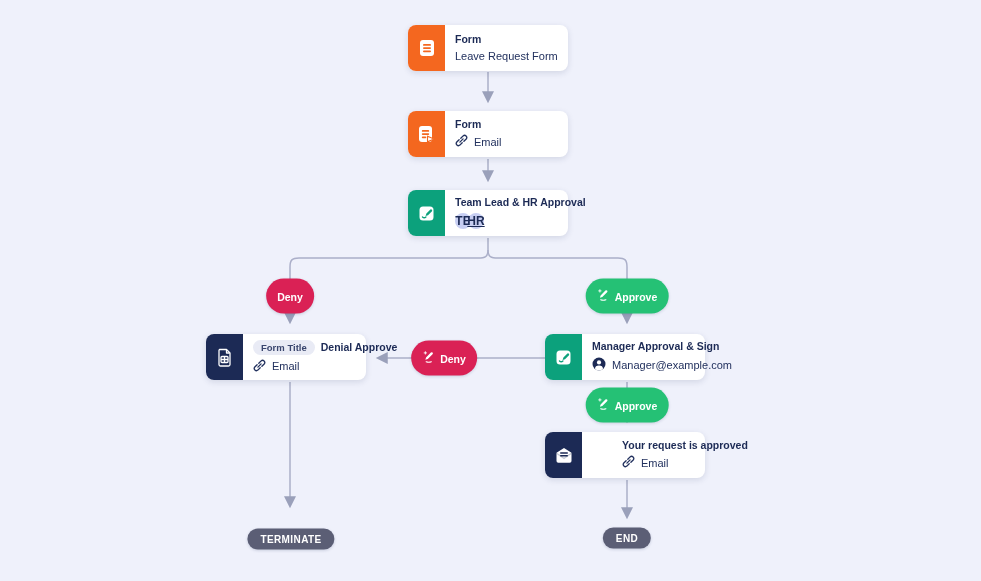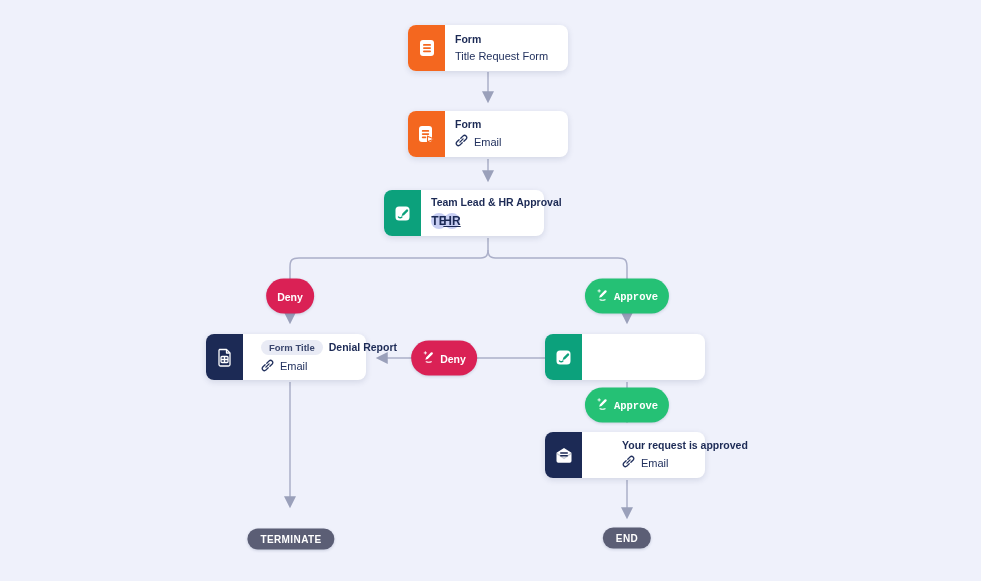--- a/index.html
+++ b/index.html
@@ -47,36 +47,36 @@
 
   
   .pill{
     position:absolute;transform:translate(-50%,-50%);
     display:flex;align-items:center;gap:5px;
     color:#fff;font-size:10.5px;font-weight:bold;
     border-radius:999px;height:19px;padding:8px 11px;
     box-shadow:0 1px 3px rgba(35,48,95,.18);cursor:pointer;white-space:nowrap;
   }
   .pill.red{background:#da2155;}
-  .pill.green{background:#25c175;font-family:Liberation Mono, monospace;}
+  .pill.green{background:#25c175;}
 
   
   .terminal{
     position:absolute;transform:translate(-50%,-50%);
     background:#5b5e75;color:#fff;font-size:10px;font-weight:bold;
     letter-spacing:.4px;border-radius:999px;height:21px;padding:0 13px;
     display:flex;align-items:center;justify-content:center;
     box-shadow:0 1px 3px rgba(35,48,95,.2);cursor:pointer;white-space:nowrap;
   }
 
   
   #node-form1{left:408px;top:25px;}
   #node-form2{left:408px;top:111px;}
-  #node-approval{left:384px;top:190px;}
-  #node-denial{left:206px;top:334px;gap:8px;}
+  #node-approval{left:408px;top:190px;}
+  #node-denial{left:206px;top:334px;}
   #node-manager{left:545px;top:334px;}
   #node-approved{left:545px;top:432px;gap:30px;}
 
   #pill-deny-branch{left:290px;top:296px;}
   #pill-approve-branch{left:627px;top:296px;}
   #pill-deny-manager{left:444px;top:358px;}
   #pill-approve-manager{left:627px;top:405px;}
   #terminal-terminate{left:291px;top:539px;}
   #terminal-end{left:627px;top:538px;}
 </style>
@@ -108,21 +108,21 @@
     <div class="iconblock" style="background:#f4671f">
       <svg width="18" height="20" viewBox="0 0 18 20">
         <rect x="2" y="2" width="14" height="16" rx="3" fill="#fff"></rect>
         <rect x="5" y="6" width="8" height="1.8" rx="0.9" fill="#f4671f"></rect>
         <rect x="5" y="9.2" width="8" height="1.8" rx="0.9" fill="#f4671f"></rect>
         <rect x="5" y="12.4" width="8" height="1.8" rx="0.9" fill="#f4671f"></rect>
       </svg>
     </div>
     <div class="node-body">
       <div class="node-title">Form</div>
-      <div class="node-sub">Title Request Form</div>
+      <div class="node-sub">Leave Request Form</div>
     </div>
   </div>
 
   <div class="node" id="node-form2">
     <div class="iconblock" style="background:#f4671f">
       <svg width="19" height="20" viewBox="0 0 19 20">
         <rect x="2" y="2" width="13" height="16" rx="3" fill="#fff"></rect>
         <rect x="4.8" y="6" width="7.4" height="1.8" rx="0.9" fill="#f4671f"></rect>
         <rect x="4.8" y="9.2" width="7.4" height="1.8" rx="0.9" fill="#f4671f"></rect>
         <rect x="4.8" y="12.4" width="4.5" height="1.8" rx="0.9" fill="#f4671f"></rect>
@@ -172,21 +172,21 @@
           <path d="M4.5 2.5 h7 l3.5 3.5 v11.5 a1.5 1.5 0 0 1 -1.5 1.5 h-8 a1.5 1.5 0 0 1 -1.5 -1.5 v-13.5 a1.5 1.5 0 0 1 .5 -1.5 z"></path>
           <path d="M11.5 2.8 v3.2 h3.3"></path>
           <rect x="6" y="9.5" width="7" height="6" rx="1"></rect>
           <path d="M6 12.5 h7 M9.5 9.5 v6"></path>
         </g>
       </svg>
     </div>
     <div class="node-body">
       <div class="title-row">
         <span class="chip">Form Title</span>
-        <span class="node-title">Denial Report</span>
+        <span class="node-title">Denial Approve</span>
       </div>
       <div class="node-sub">
         <span>
           <svg width="13" height="13" viewBox="0 0 13 13">
             <g stroke="#22315e" stroke-width="1.3" fill="none" stroke-linecap="round">
               <path d="M7.2 8.8 L4.9 11.1 A2.2 2.2 0 0 1 1.8 8 L4.1 5.7"></path>
               <path d="M5.8 4.2 L8.1 1.9 A2.2 2.2 0 0 1 11.2 5 L8.9 7.3"></path>
               <path d="M4.9 8.1 L8.1 4.9"></path>
             </g>
           </svg>
@@ -197,20 +197,40 @@
   </div>
 
   <div class="node" id="node-manager">
     <div class="iconblock" style="background:#0ca17c">
       <svg width="19" height="19" viewBox="0 0 19 19">
         <rect x="2.5" y="2.5" width="14" height="14" rx="3.5" fill="#fff"></rect>
         <path d="M9.4 9.6 L13.4 5.6 A1.15 1.15 0 0 1 15 7.2 L11 11.2 L8.6 11.9 Z" fill="#0ca17c"></path>
         <path d="M5.5 13 q1.7 1.6 3.4 0" stroke="#0ca17c" stroke-width="1.4" fill="none" stroke-linecap="round"></path>
       </svg>
     </div>
+    <div class="node-body">
+      <div class="node-title">Manager Approval &amp; Sign</div>
+      <div class="node-sub">
+        <span>
+          <svg width="14" height="14" viewBox="0 0 14 14">
+            <defs>
+                <clipPath id="avclip">
+                  <circle cx="7" cy="7" r="6.5"></circle>
+                </clipPath>
+              </defs>
+            <circle cx="7" cy="7" r="6.5" fill="#1c2a55"></circle>
+            <g clip-path="url(#avclip)">
+              <circle cx="7" cy="5.4" r="2.1" fill="#fff"></circle>
+              <ellipse cx="7" cy="11.6" rx="3.9" ry="3.2" fill="#fff"></ellipse>
+            </g>
+          </svg>
+        </span>
+        <span>Manager@example.com</span>
+      </div>
+    </div>
   </div>
 
   <div class="node" id="node-approved">
     <div class="iconblock" style="background:#1c2a55">
       <svg width="20" height="19" viewBox="0 0 20 19">
         <path d="M2.5 6.8 L10 2 L17.5 6.8 V15 a1.8 1.8 0 0 1 -1.8 1.8 H4.3 A1.8 1.8 0 0 1 2.5 15 Z" fill="#fff"></path>
         <rect x="6" y="6.2" width="8" height="1.6" rx="0.8" fill="#1c2a55"></rect>
         <rect x="6" y="9" width="8" height="1.6" rx="0.8" fill="#1c2a55"></rect>
         <path d="M2.5 8 L10 13.2 L17.5 8 V6.5 L10 11.5 L2.5 6.5 Z" fill="#1c2a55" opacity="0.25"></path>
       </svg>

